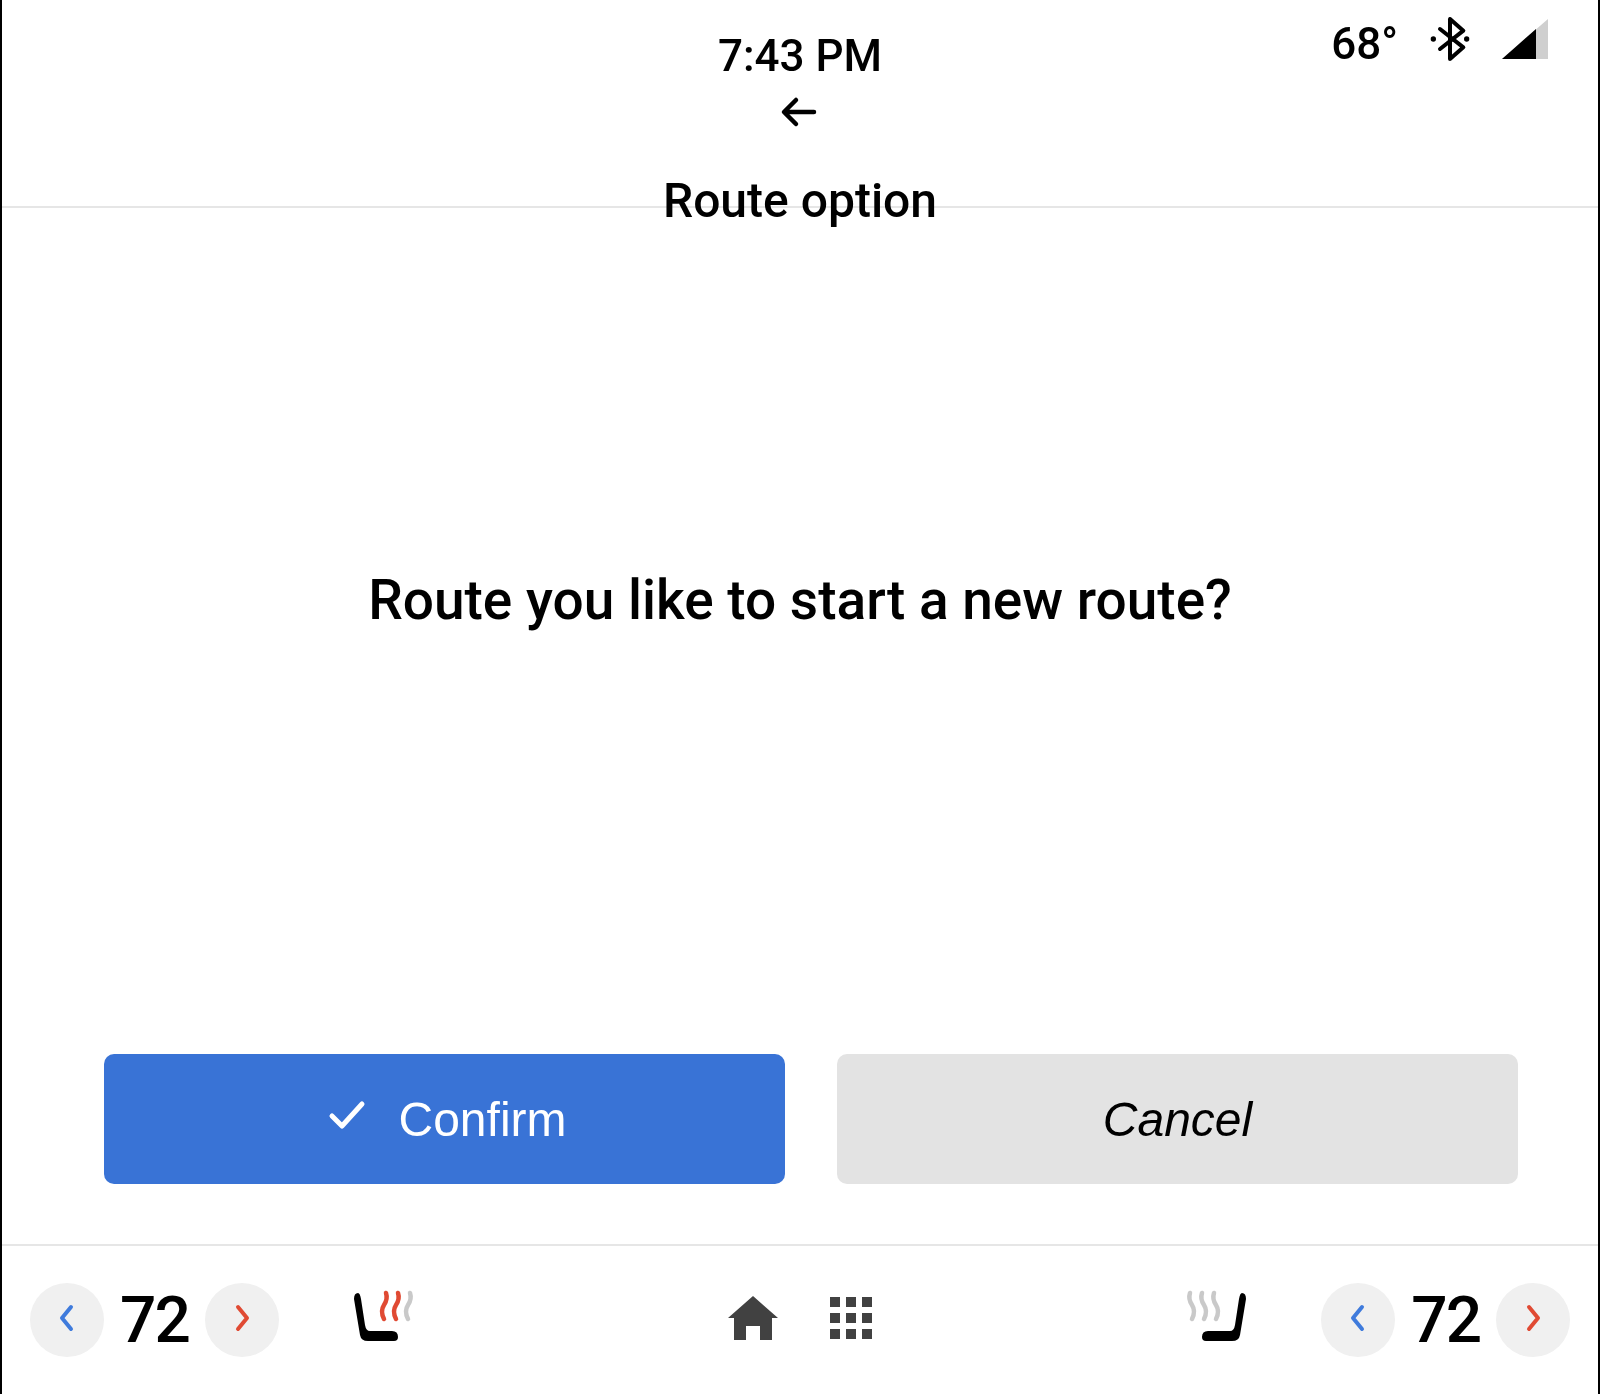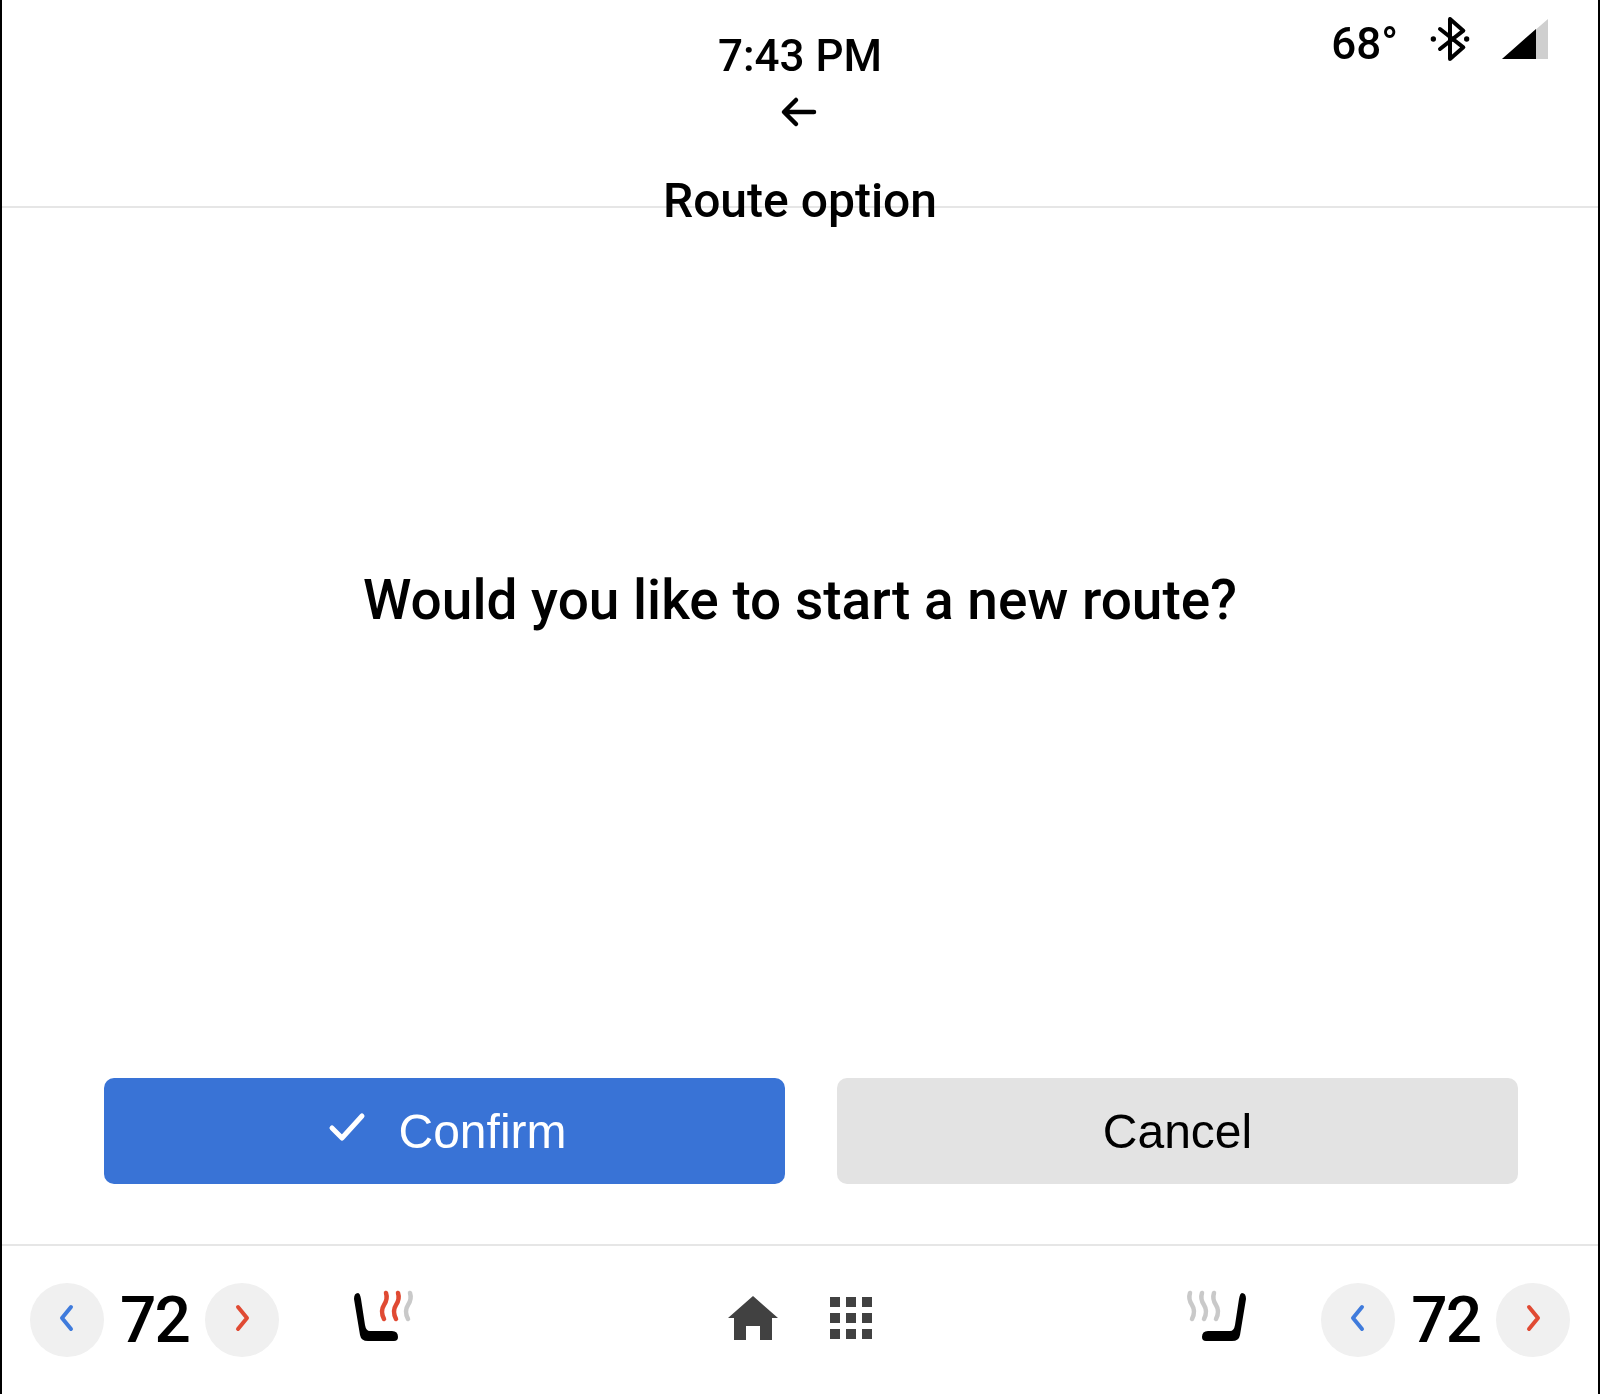--- a/index.html
+++ b/index.html
@@ -12,23 +12,23 @@
   .status-right { position: absolute; right: 50px; display: flex; align-items: center; gap: 32px; margin-left: 6px; }
 
   
   .title-bar { height: 120px; display: flex; align-items: center; padding: 0 40px; gap: 32px; border-bottom: 2px solid #e6e6e6; flex-direction: column; }
   .title-text { font-size: 48px; font-weight: 500; }
 
   
   .main { flex: 1; display: flex; flex-direction: column; justify-content: flex-end; align-items: center; position: relative; }
   .prompt-text { position: absolute; top: 360px; width: 100%; text-align: center; font-size: 55px; font-weight: 500; }
   .button-row { width: 100%; display: flex; gap: 30px; padding: 0 80px 60px 80px; }
-  .btn { flex: 1; height: 106px; border: none; border-radius: 10px; font-size: 48px; font-weight: 500; display: flex; align-items: center; justify-content: center; gap: 28px; cursor: pointer; margin-left: 22px; }
+  .btn { flex: 1; height: 130px; border: none; border-radius: 10px; font-size: 48px; font-weight: 500; display: flex; align-items: center; justify-content: center; gap: 28px; cursor: pointer; margin-left: 22px; }
   .btn-primary { background: #3973d6; color: #fff; }
-  .btn-secondary { background: #e3e3e3; color: #000; }
+  .btn-secondary { background: #e3e3e3; color: #000; font-style: italic; }
 
   
   .bottom-bar { height: 150px; border-top: 2px solid #e6e6e6; display: flex; align-items: center; justify-content: space-between; padding: 0 28px; }
   .climate-group { display: flex; align-items: center; gap: 16px; }
   .circle-btn { width: 74px; height: 74px; border-radius: 50%; background: #f0f0f0; display: flex; align-items: center; justify-content: center; cursor: pointer; }
   .temp-value { font-size: 64px; font-weight: 500; letter-spacing: -2px; }
   .center-icons { display: flex; align-items: center; gap: 44px; }
   .seat-icon-wrap { width: 90px; display: flex; align-items: center; justify-content: center; cursor: pointer; }
 </style>
 </head>
@@ -57,21 +57,21 @@
 <div class="title-bar">
   <span style="cursor:pointer">
     <svg width="48" height="48" viewBox="0 0 48 48">
       <path d="M38 24 H10 M20 12 L8 24 L20 36" stroke="#000" stroke-width="4.5" fill="none" stroke-linecap="round" stroke-linejoin="round"></path>
     </svg>
   </span>
   <span class="title-text">Route option</span>
 </div>
 
 <div class="main">
-  <div class="prompt-text">Would you like to start a new route?</div>
+  <div class="prompt-text">Route you like to start a new route?</div>
   <div class="button-row">
     <button class="btn btn-primary">
       <span>
         <svg width="48" height="48" viewBox="0 0 48 48">
           <path d="M10 26 L20 36 L40 14" stroke="#fff" stroke-width="5" fill="none" stroke-linecap="round" stroke-linejoin="round"></path>
         </svg>
       </span>
       <span>Confirm</span>
     </button>
     <button class="btn btn-secondary">

